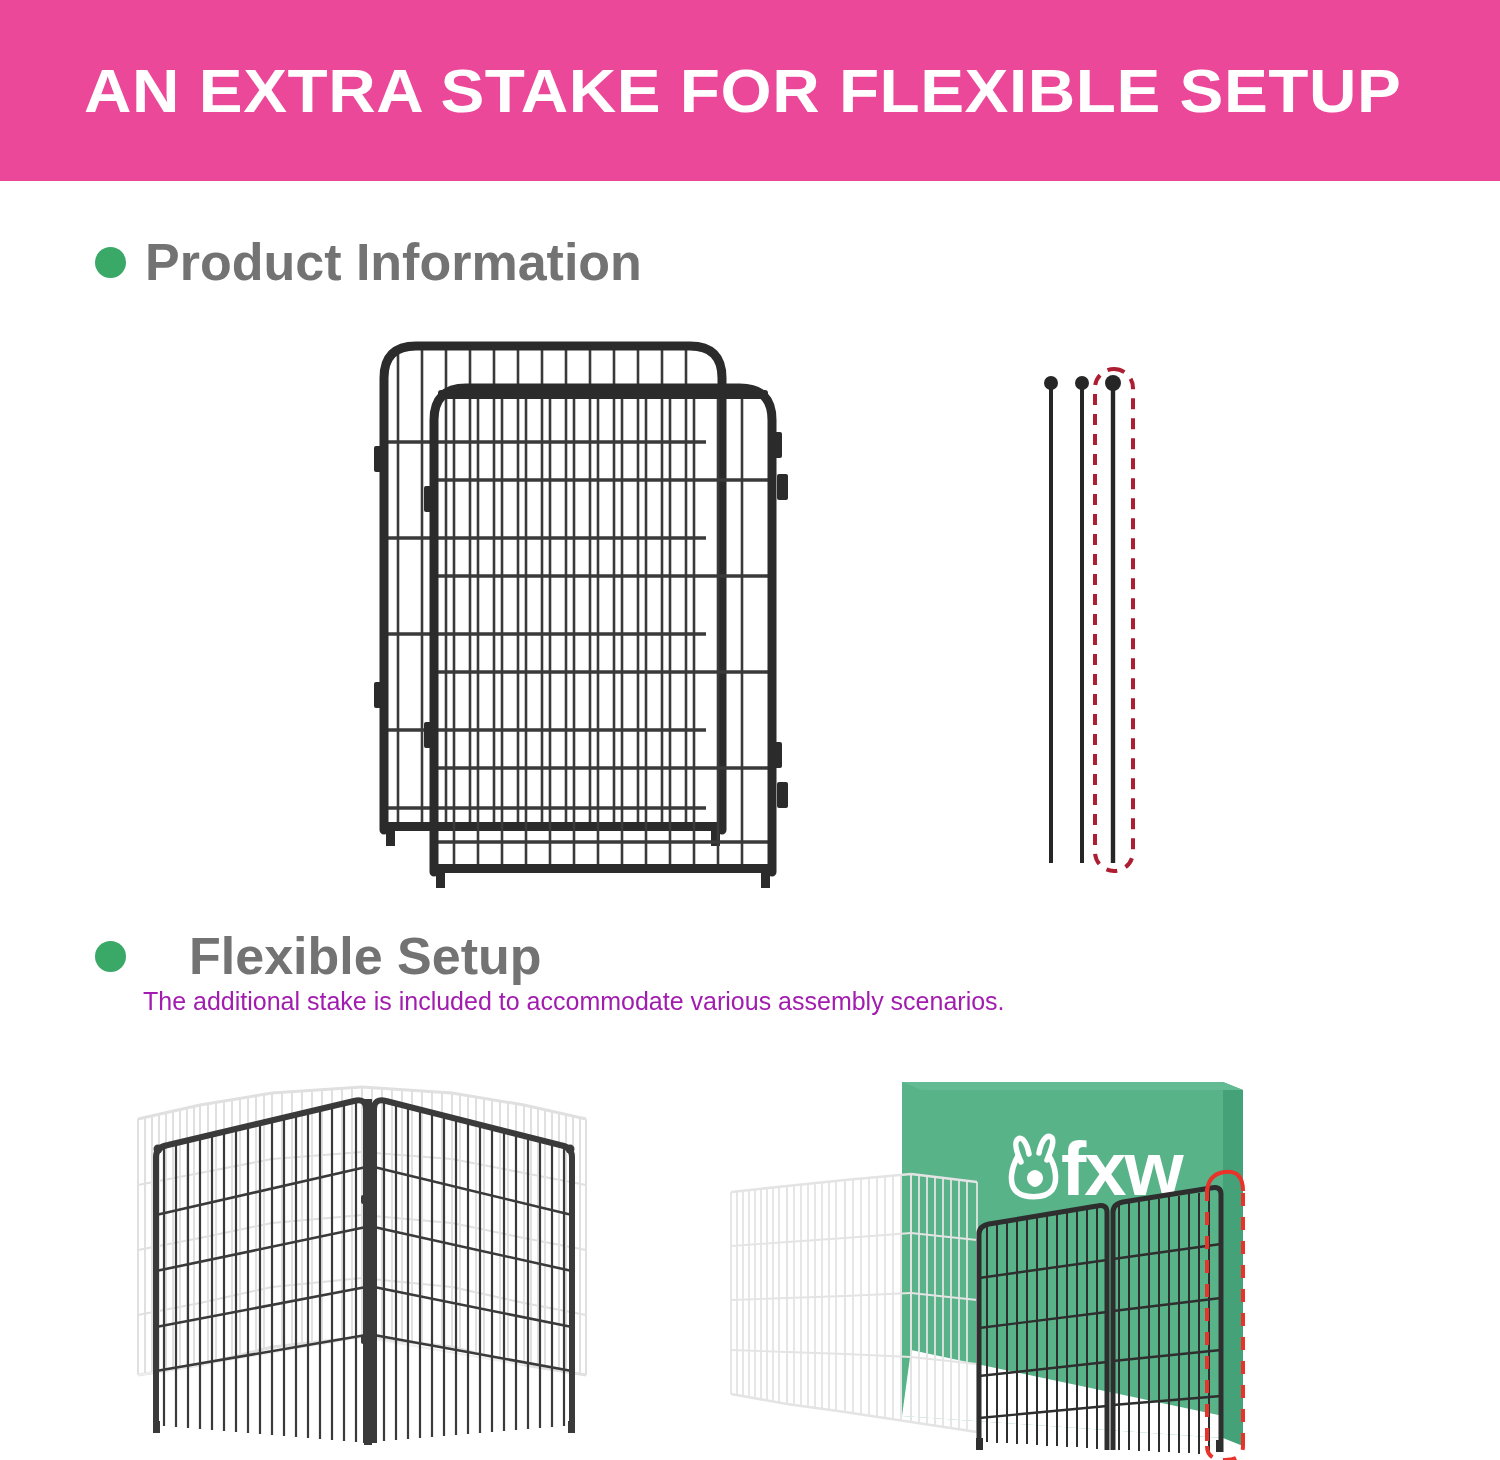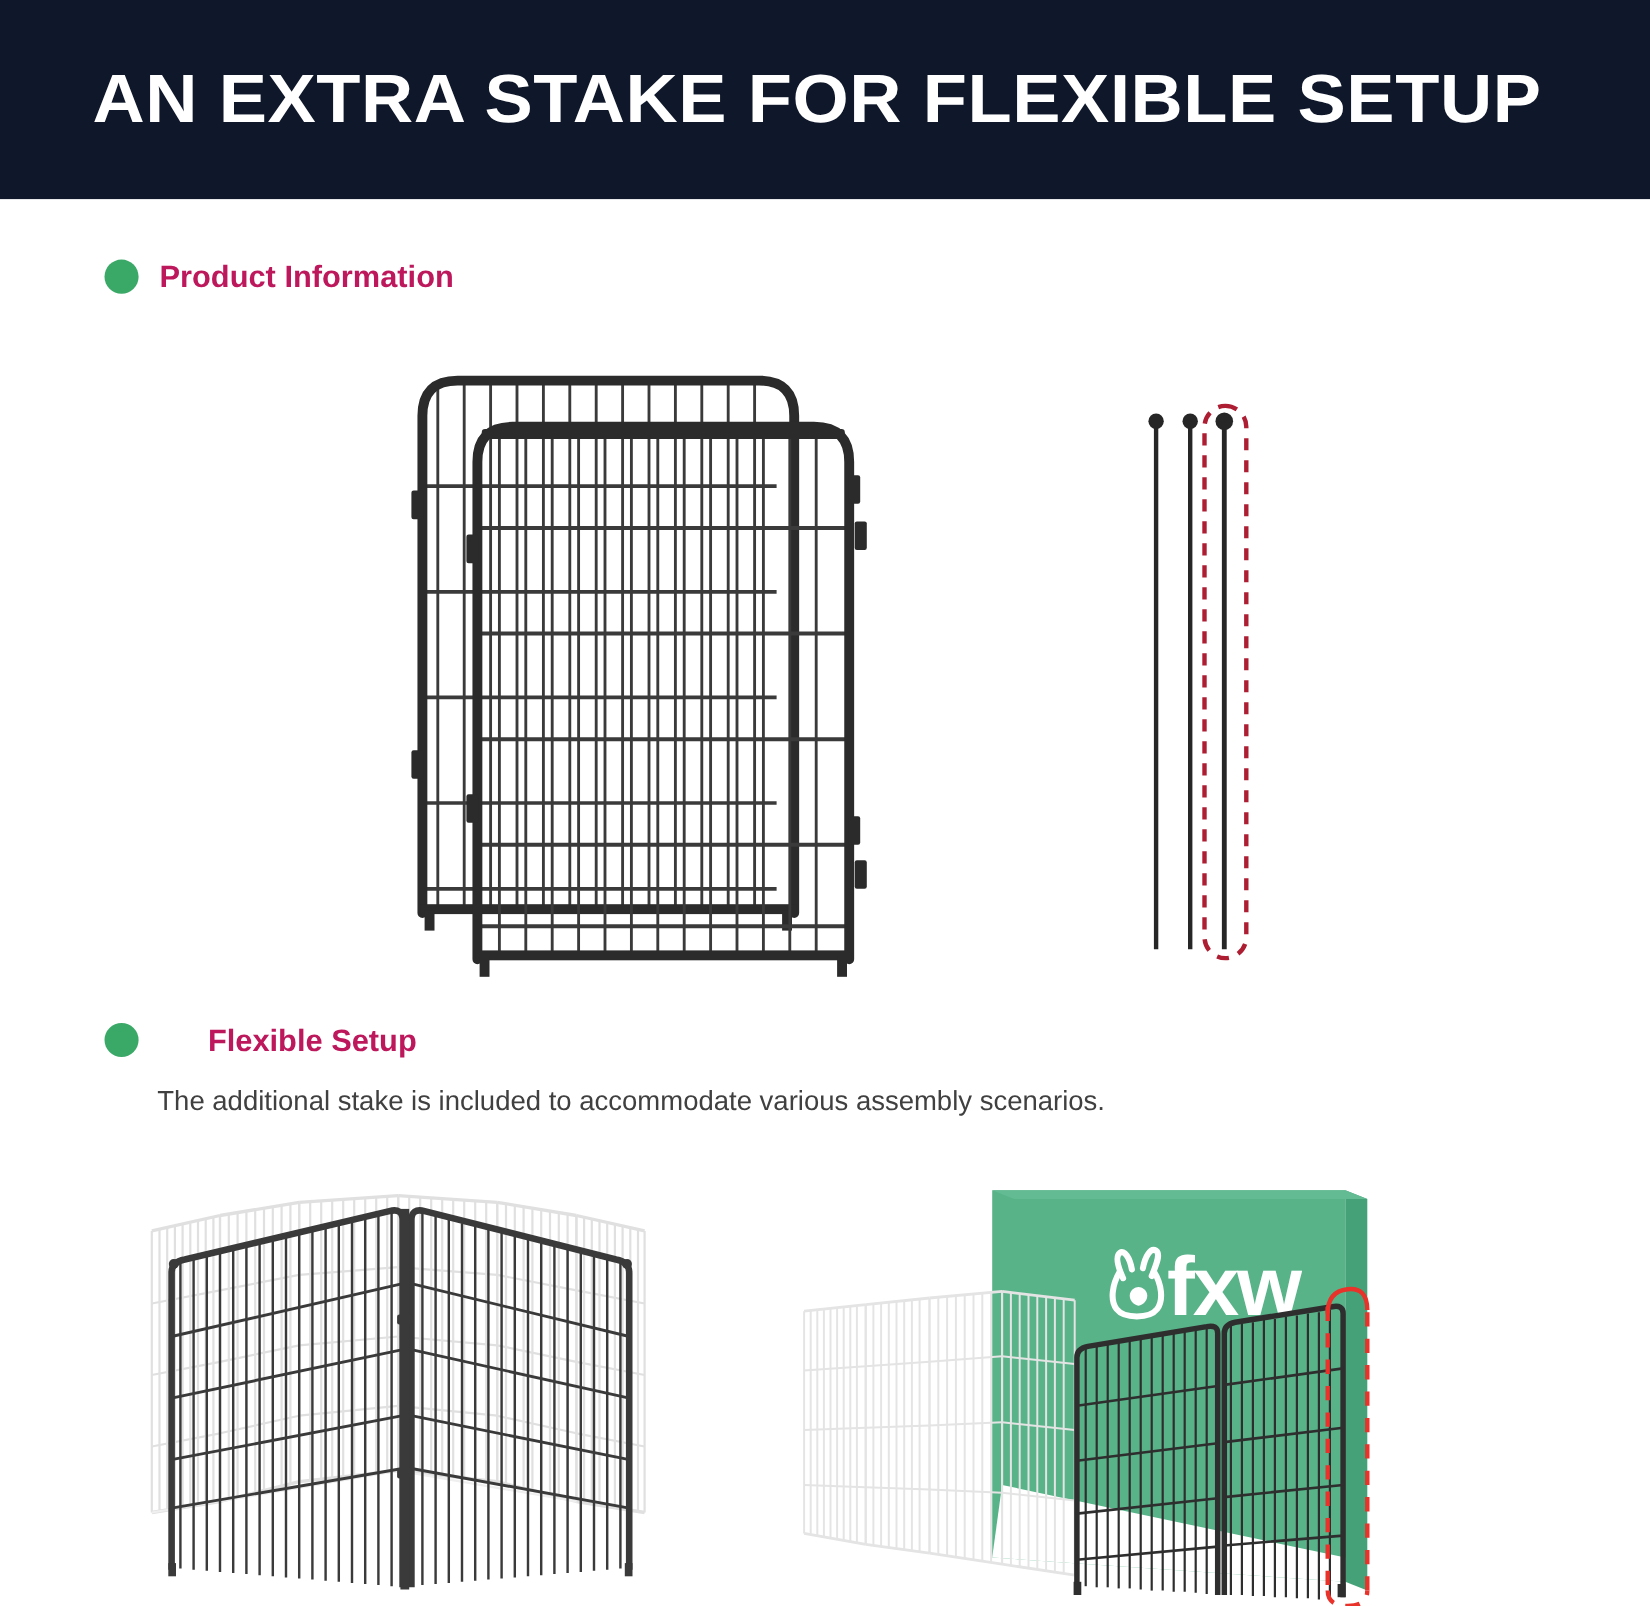--- a/index.html
+++ b/index.html
@@ -14,21 +14,21 @@
     overflow: hidden;
     position: relative;
   }
 
   
   .banner {
     position: absolute;
     left: 0; top: 0;
     width: 1500px;
     height: 181px;
-    background: #0f172a;
+    background: #ec4899;
     display: flex;
     align-items: center;
   }
   .banner-title {
     color: #ffffff;
     font-family: "Liberation Sans", sans-serif;
     font-weight: bold;
     font-size: 62px;
     letter-spacing: 0.5px;
     line-height: 1;
@@ -46,30 +46,30 @@
   }
   .bullet {
     width: 31px;
     height: 31px;
     border-radius: 50%;
     background: #3aa866;
     flex: 0 0 auto;
   }
   .section-title {
     margin-left: 19px;
-    font-size: 28px;
+    font-size: 52px;
     font-weight: bold;
-    color: #be185d;
+    color: #737373;
     line-height: 1;
     white-space: nowrap;
   }
   .section-sub {
     position: absolute;
     font-size: 25px;
-    color: #404040;
+    color: #a21caf;
     line-height: 1.3;
     white-space: nowrap;
   }
 
   #head-product { left: 95px; top: 236px; }
   #head-flexible { left: 95px; top: 930px; gap: 44px; }
   #sub-flexible { left: 143px; top: 985px; }
 
   
   .illus { position: absolute; }

